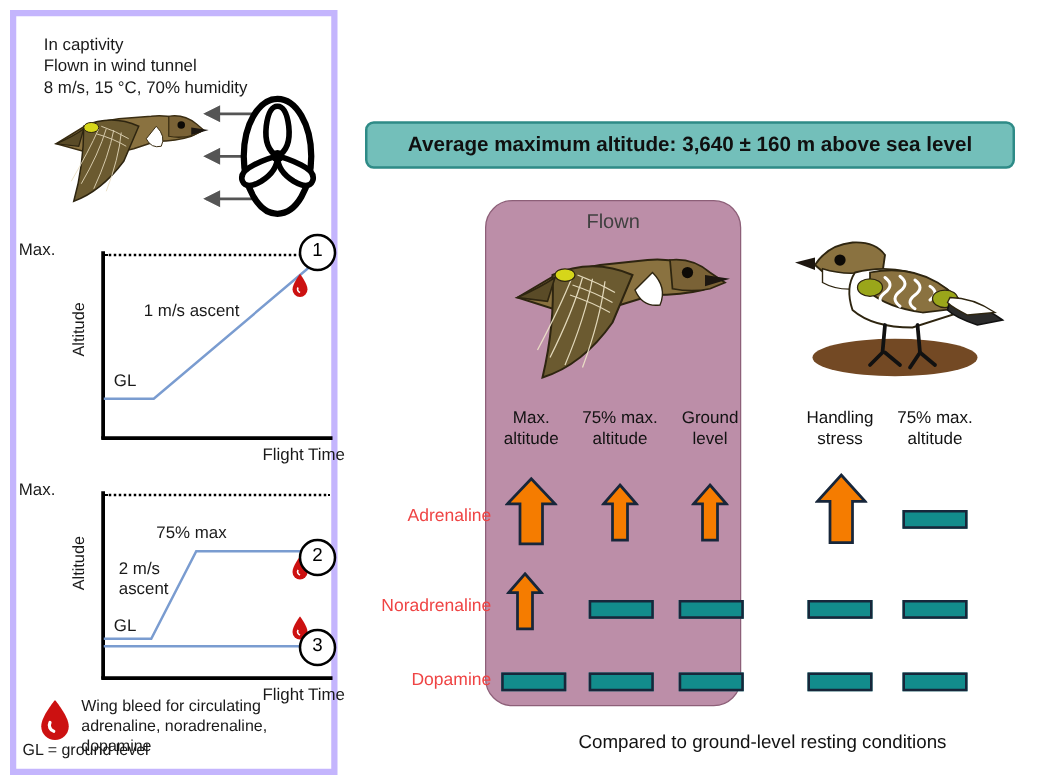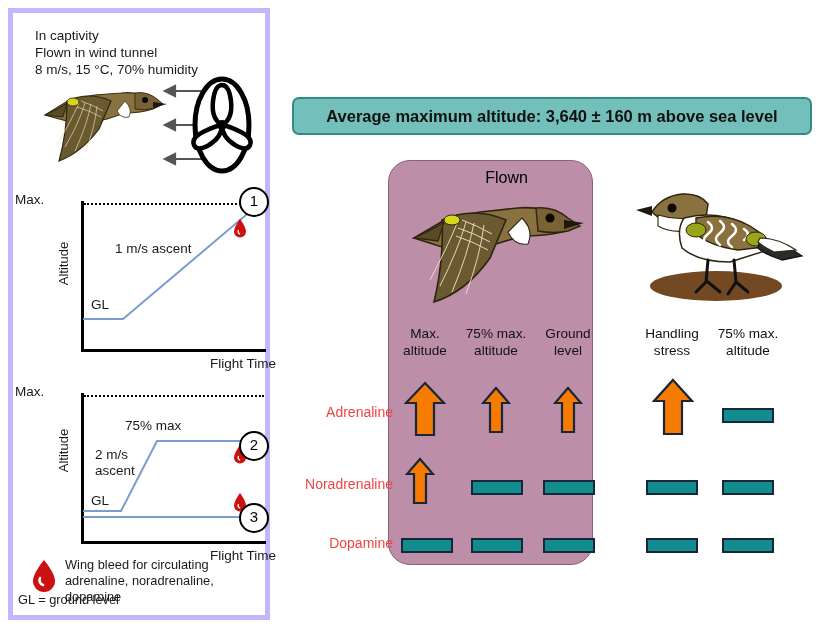--- a/index.html
+++ b/index.html
@@ -71,21 +71,21 @@
   }
   .altbanner{
     position:absolute;left:292px;top:97px;width:520px;height:38px;
     background:#73BFBA;border:2px solid #2E8B87;border-radius:7px;
     box-sizing:border-box;text-align:center;line-height:34px;font-size:16.5px;color:#101010;font-weight:bold;
   }
 
   .panel{position:absolute;border-radius:22px;box-sizing:border-box;}
   .panel-flown{left:388px;top:160px;width:205px;height:405px;background:#BC8EA8;border:1.5px solid #8d5f78;}
   .panel-resting{left:620px;top:160px;width:195px;height:405px;background:#F8D272;border:1.5px solid #d9ae4d;}
-  .panel-title{position:absolute;top:8px;width:100%;text-align:center;font-size:16px;color:#000000;padding-left:16px;}
+  .panel-title{position:absolute;top:8px;width:100%;text-align:center;font-size:16px;color:#404040;}
 
   .bird-flown{position:absolute;left:404px;top:186px;width:180px;height:125px;}
   .bird-rest{position:absolute;left:634px;top:182px;width:170px;height:130px;}
 
   .colhead{
     position:absolute;top:325px;width:72px;text-align:center;
     font-size:13.6px;line-height:17px;color:#121212;
   }
 
   .rowlabel{position:absolute;right:0;width:110px;text-align:right;font-size:14px;color:#ef4444;}
@@ -310,14 +310,15 @@
   <div class="bar" style="left:543px;top:480px;"></div>
   <div class="bar" style="left:646px;top:480px;"></div>
   <div class="bar" style="left:722px;top:480px;"></div>
 
   <div class="bar" style="left:401px;top:538px;"></div>
   <div class="bar" style="left:471px;top:538px;"></div>
   <div class="bar" style="left:543px;top:538px;"></div>
   <div class="bar" style="left:646px;top:538px;"></div>
   <div class="bar" style="left:722px;top:538px;"></div>
 
+  <div class="footnote">Compared to ground-level resting conditions</div>
 
 </div>
 
 </body></html>

